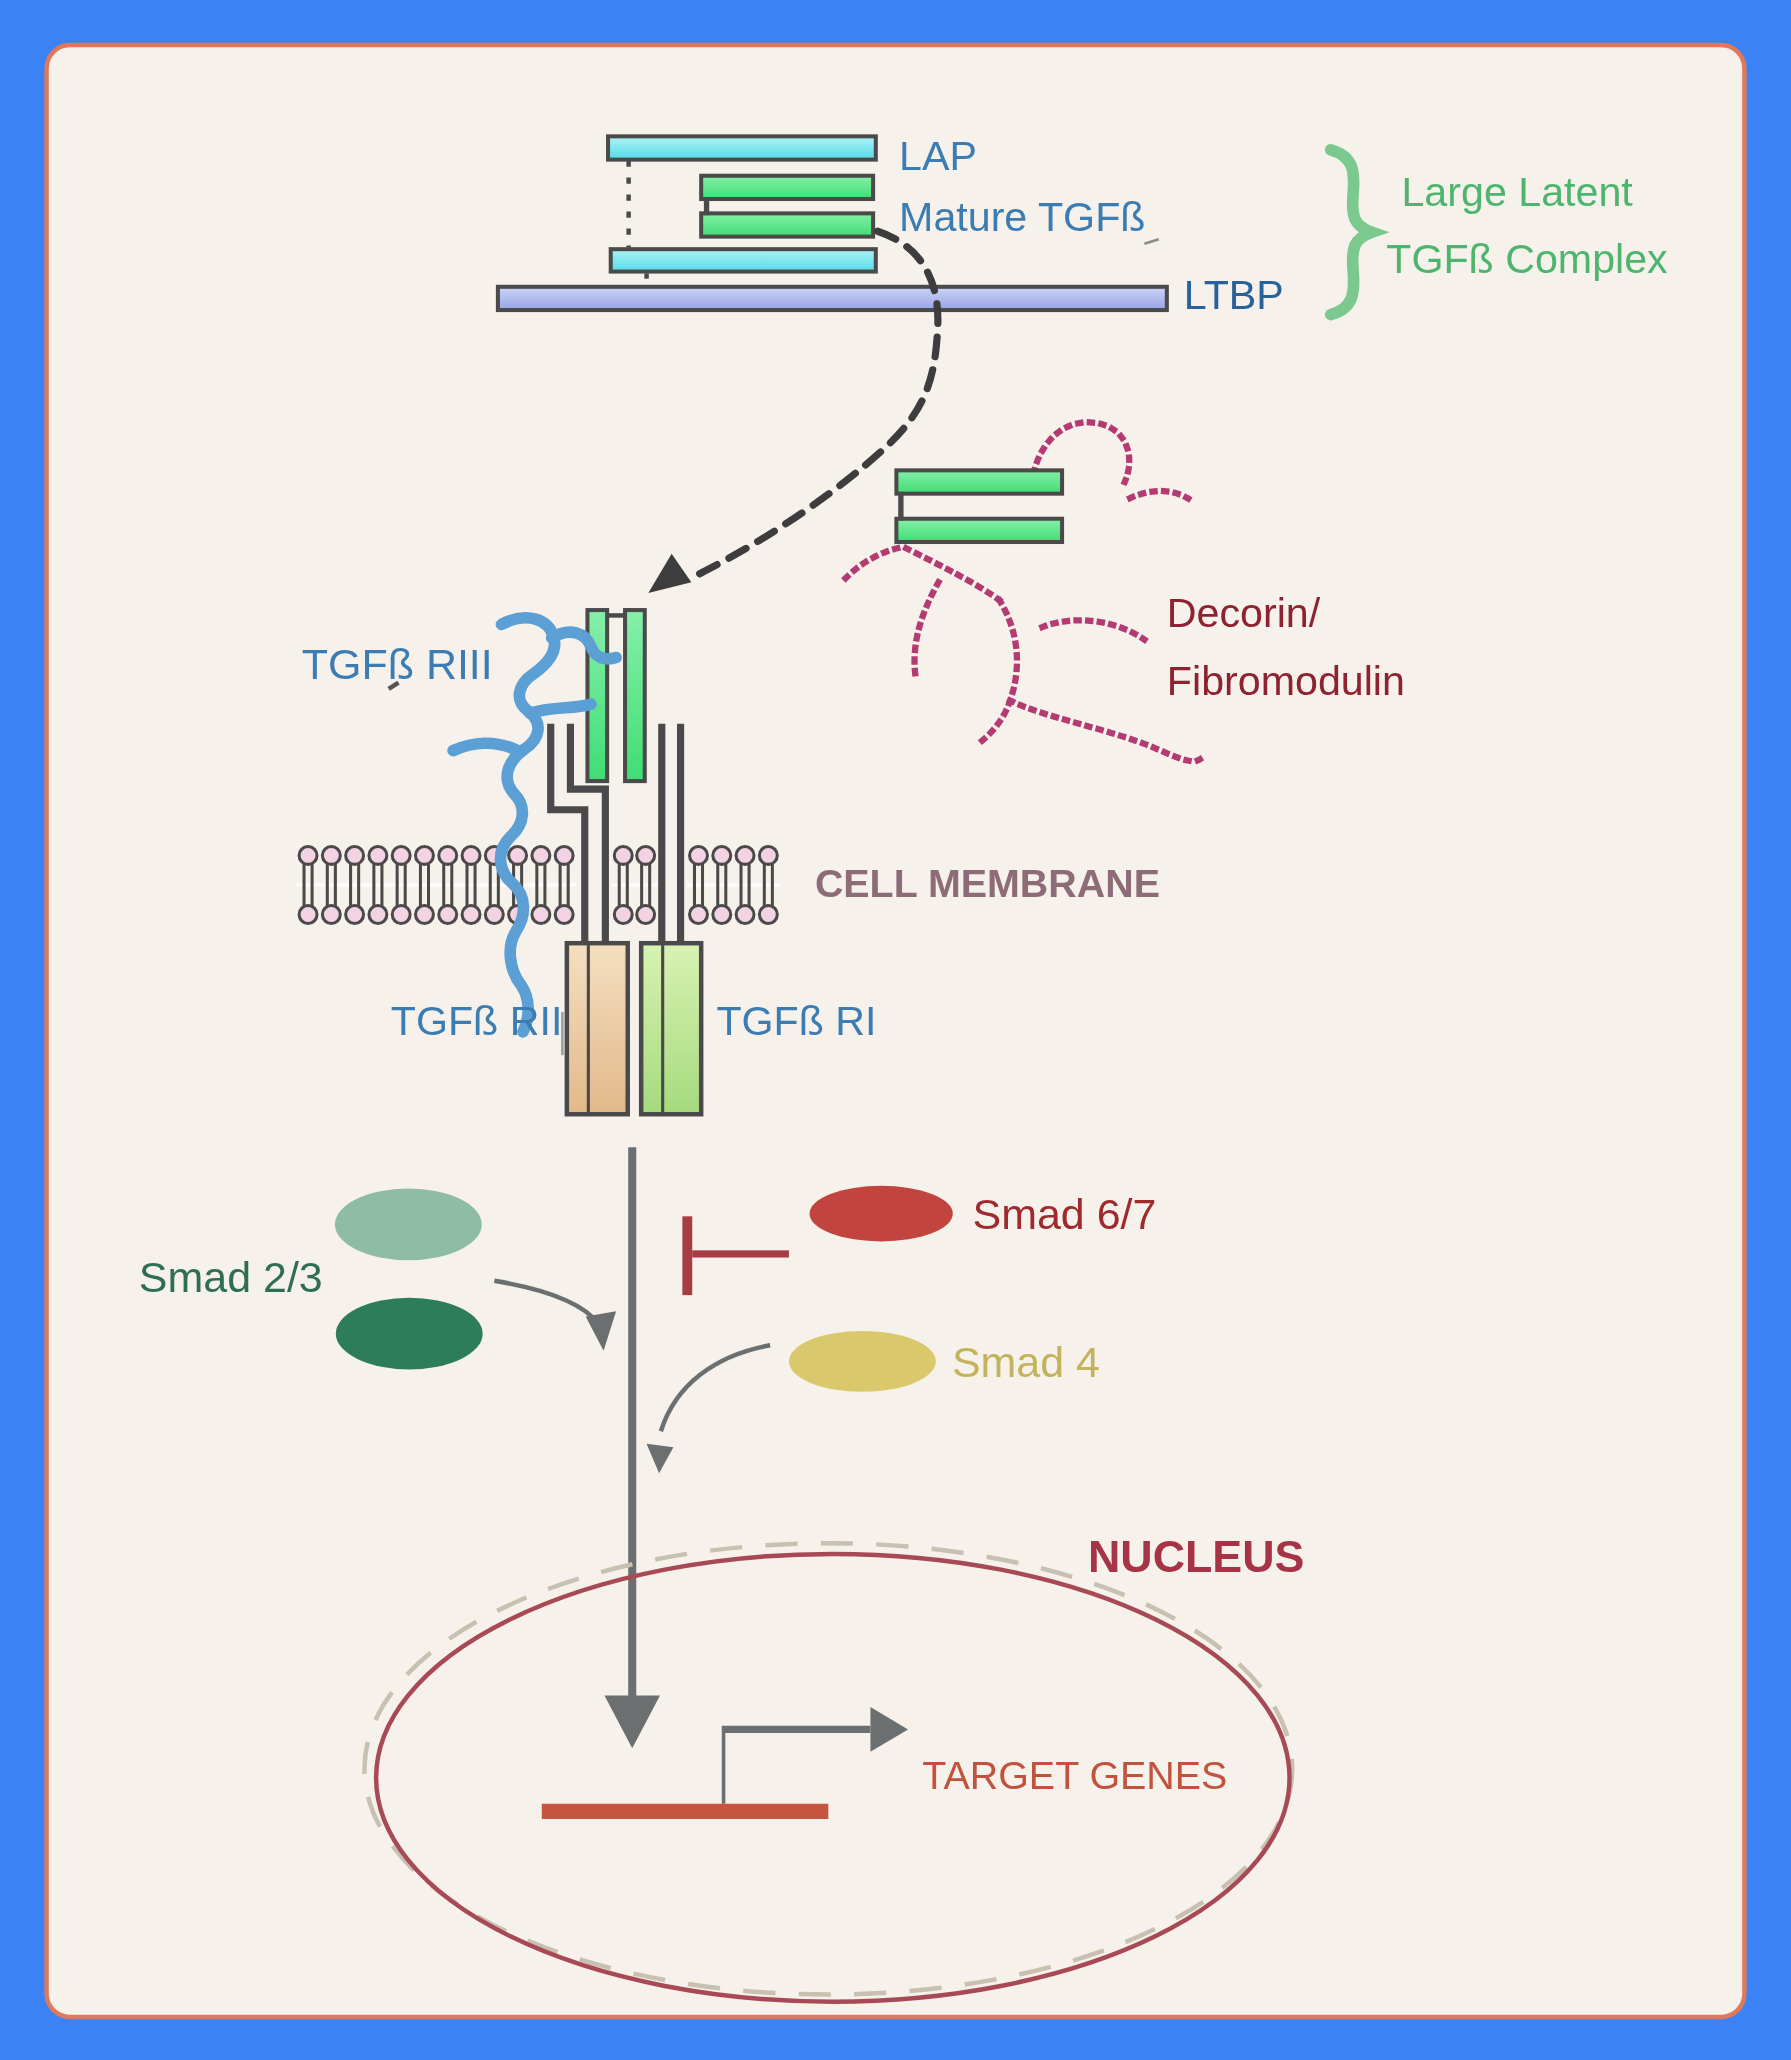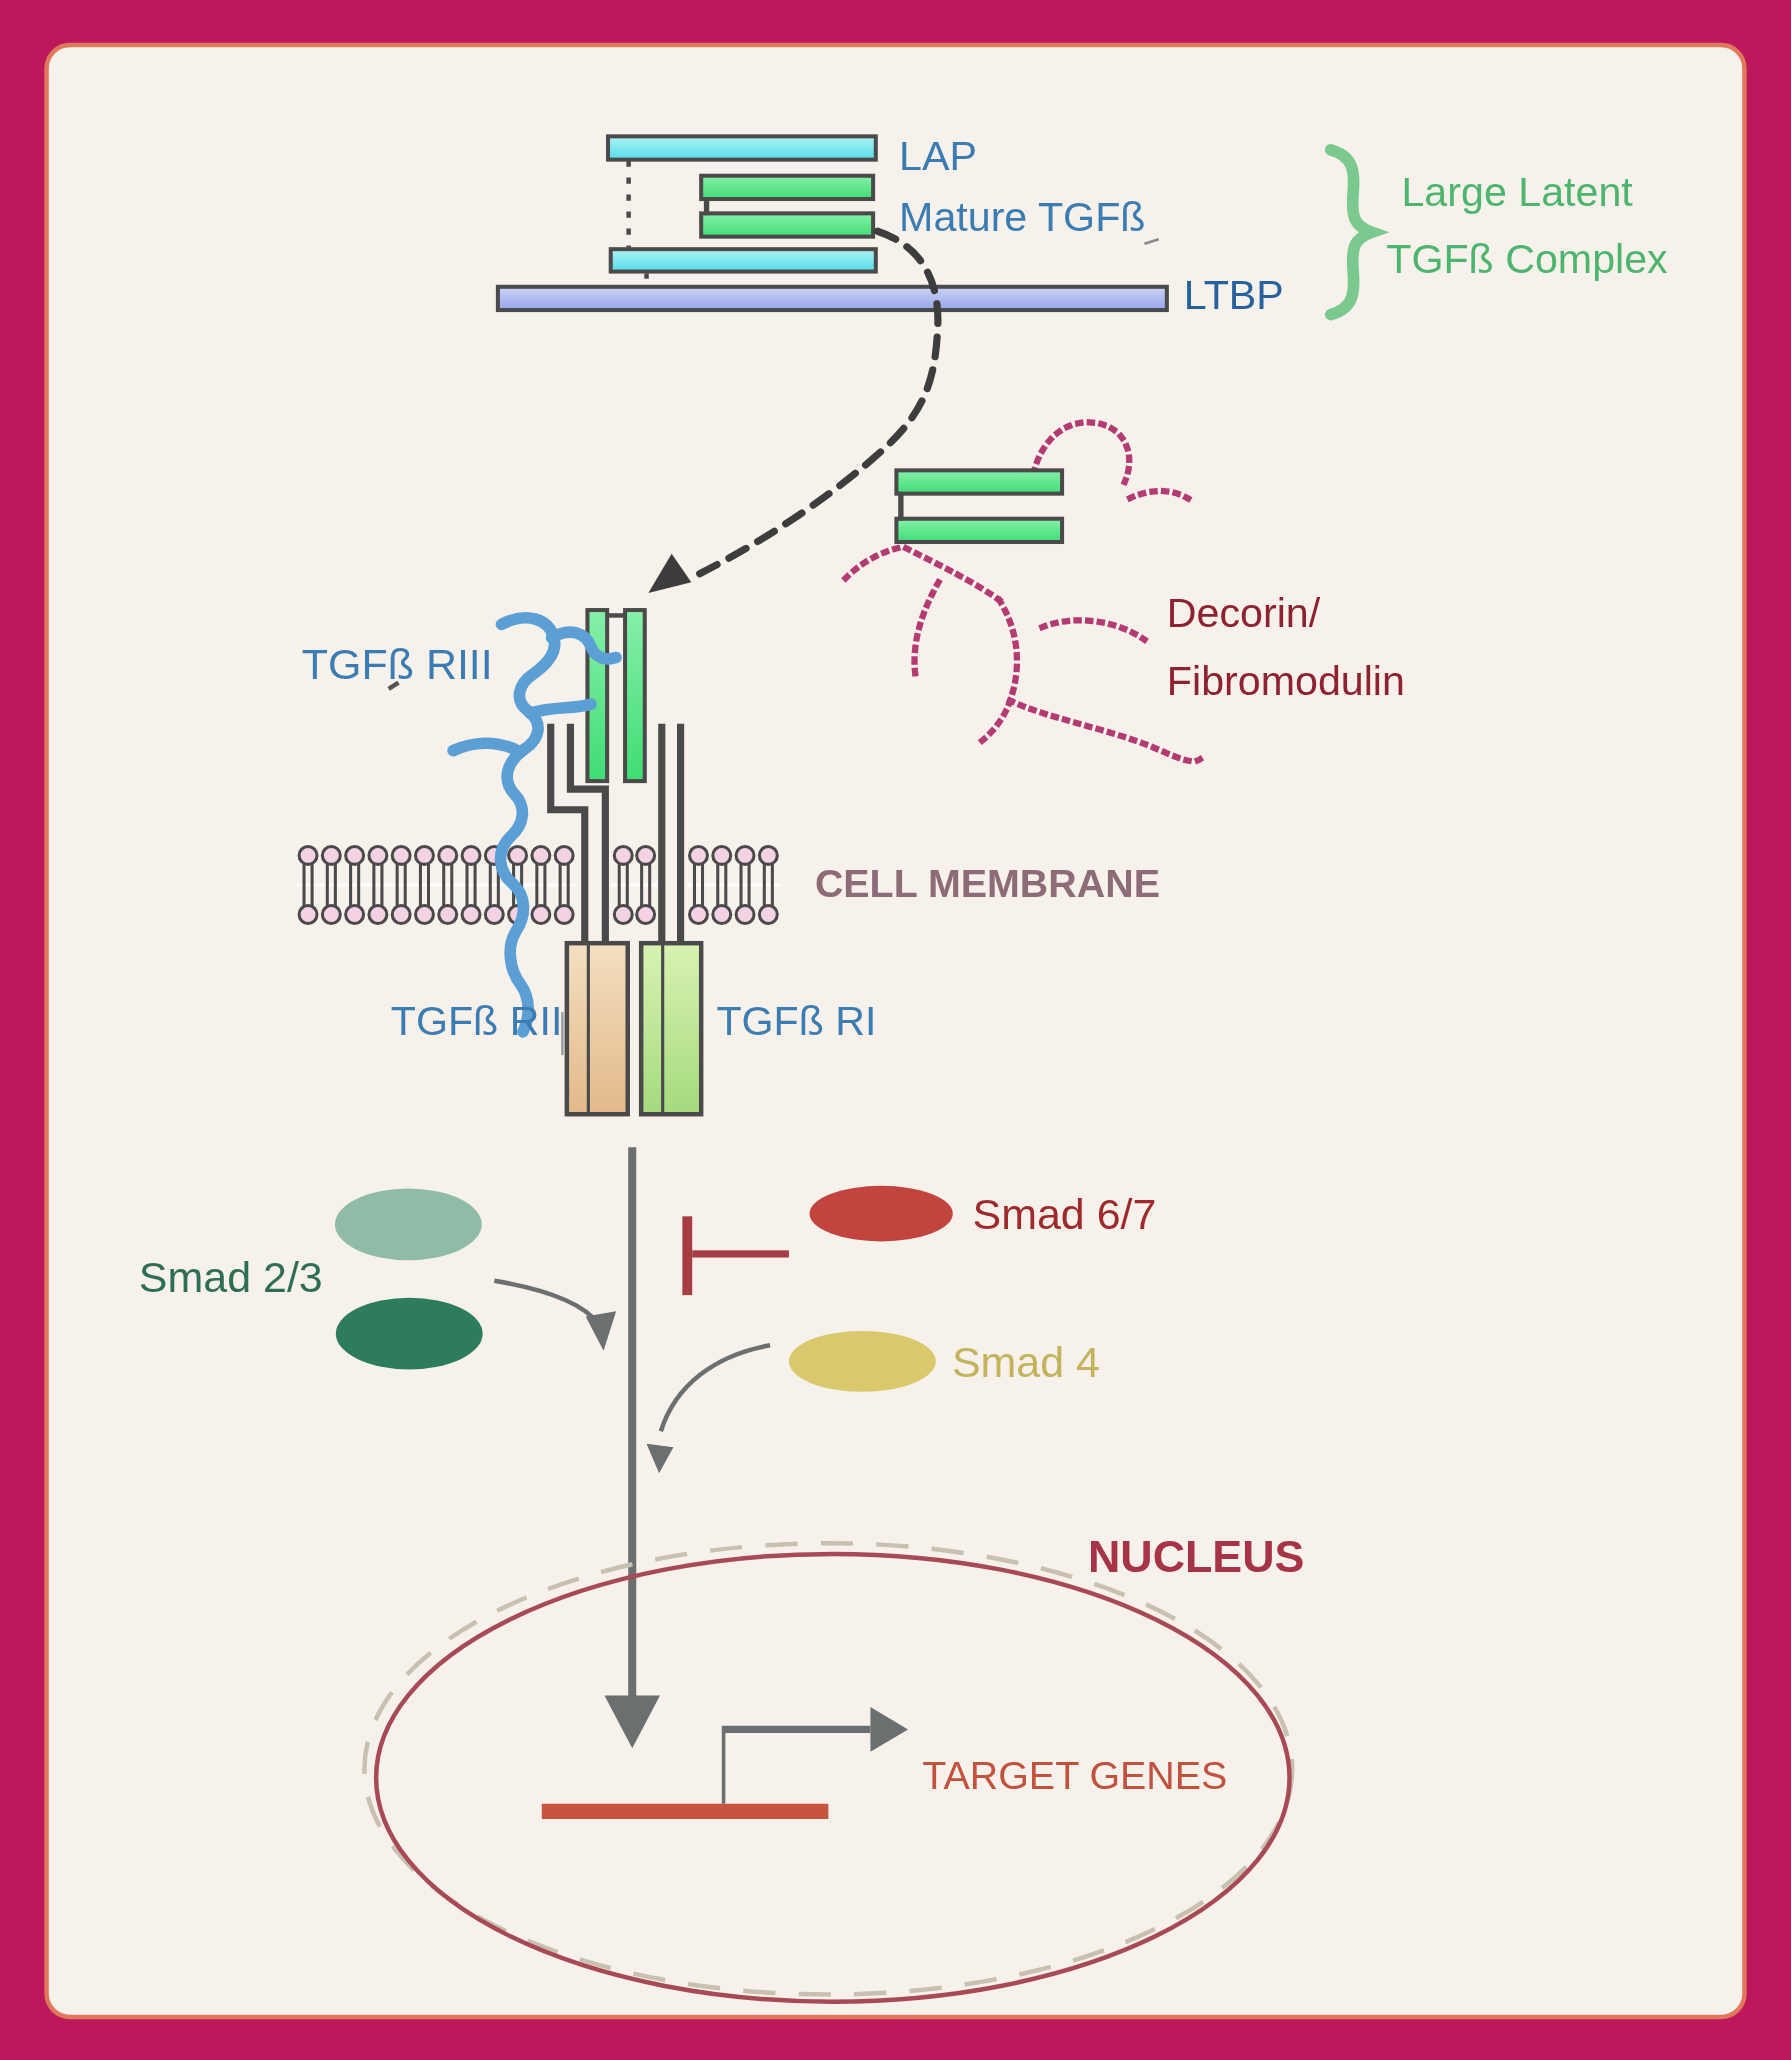--- a/index.html
+++ b/index.html
@@ -1,16 +1,16 @@
 <!DOCTYPE html>
 <html style="font-size:14.3px"><head>
 <meta charset="utf-8">
 <style>
   html,body{margin:0;padding:0;background:#fdfbf6;}
-  .stage{position:relative;width:1791px;height:2061px;background:#be185d;}
+  .stage{position:relative;width:1791px;height:2061px;background:#3b82f6;}
   svg{position:absolute;left:0;top:0;}
   text{font-family:"Liberation Sans","DejaVu Sans",sans-serif;}
   .lbl{font-size:46px;}
   .lbl48{font-size:48px;}
   .membrane-lbl{font-size:44px;font-weight:bold;}
   .nucleus-lbl{font-size:50px;font-weight:bold;}
   .target-lbl{font-size:44px;}
 </style>
 </head>
 <body>

